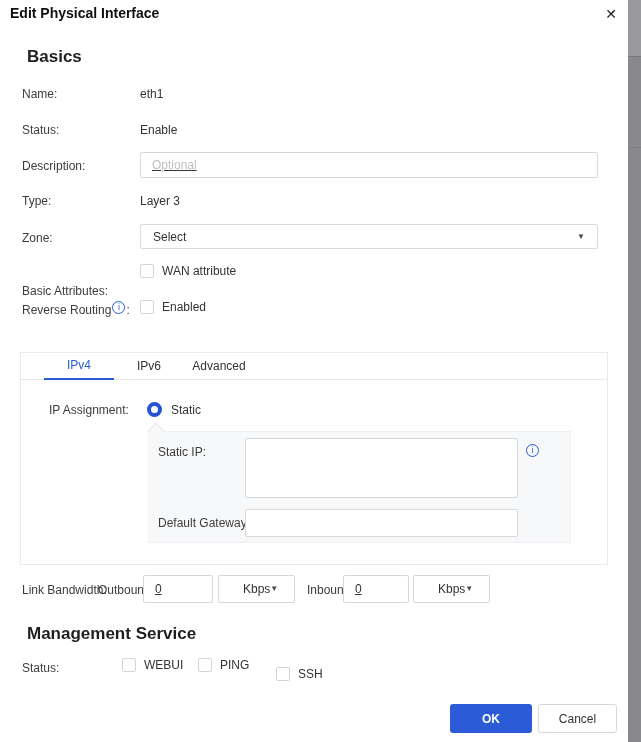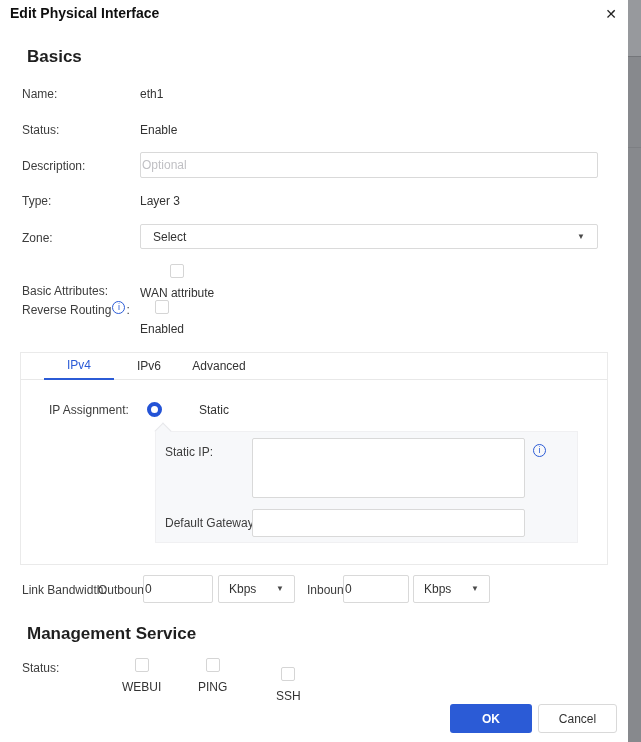--- a/index.html
+++ b/index.html
@@ -38,49 +38,49 @@
                 border: 1px solid #dadada; border-radius: 2px; background: #fff;
                 display: flex; align-items: center; justify-content: space-between;
                 padding: 0 12px; cursor: pointer; }
   #r-battr-l  { left: 22px;  top: 284px; }
   #wan-row    { left: 140px; top: 264px; }
   #r-rev-l    { left: 22px;  top: 303px; white-space: nowrap; }
   #rev-row    { left: 140px; top: 300px; }
 
   input.txt {
     border: 1px solid #d9d9d9; border-radius: 2px; background: #fff;
-    font: inherit; color: #333; padding: 0 1px; outline: none;
+    font: inherit; color: #333; padding: 0 11px; outline: none; text-decoration: underline;
   }
   input.txt::placeholder { color: #c0c0c4; }
 
   .caret { font-size: 8px; color: #4a4a4a; line-height: 1; }
 
-  .cbrow { display: flex; align-items: center; gap: 8px; flex-direction: column; }
+  .cbrow { display: flex; align-items: center; gap: 8px; }
   .cb { width: 14px; height: 14px; flex: 0 0 auto; background: #fff;
         border: 1px solid #d5d5d5; border-radius: 2px; cursor: pointer; }
 
   .info { display: inline-block; width: 13px; height: 13px; border: 1px solid #2b5bd6;
           border-radius: 50%; color: #2b5bd6; font-size: 9px; line-height: 11px;
           text-align: center; cursor: pointer; background: transparent; }
   .sup { position: relative; top: -4px; margin: 0 1px; }
 
   
   #card { left: 20px; top: 352px; width: 588px; height: 213px;
           border: 1px solid #eaeaea; background: #fff; }
   #tabbar { position: absolute; left: 0; top: 0; right: 0; height: 27px;
             border-bottom: 1px solid #e8e8e8; display: flex; padding-left: 23px; align-items: center; }
   .tab { width: 70px; text-align: center; line-height: 25px; color: #333; cursor: pointer; }
   .tab.active { color: #2b5bd6; border-bottom: 2px solid #2b5bd6; }
 
   #ipassign-l { position: absolute; left: 28px; top: 50px; }
   #radio { position: absolute; left: 126px; top: 49px; width: 15px; height: 15px;
            border: 4px solid #2453d6; border-radius: 50%; background: #fff; cursor: pointer; }
-  #static-l { position: absolute; left: 150px; top: 50px; margin-left: 28px; }
-
-  #panel { position: absolute; left: 134px; top: 78px; width: 423px; height: 112px;
+  #static-l { position: absolute; left: 150px; top: 50px; }
+
+  #panel { position: absolute; left: 127px; top: 78px; width: 423px; height: 112px;
            background: #f7f8fa; border: 1px solid #f0f0f2; }
   #panel-tri { position: absolute; left: 1px; top: -7px; width: 12px; height: 12px;
                background: #f7f8fa; border-left: 1px solid #e7e7ea; border-top: 1px solid #e7e7ea;
                transform: rotate(45deg); }
   #staticip-l { position: absolute; left: 9px; top: 13px; }
   #staticip-ta { position: absolute; left: 96px; top: 6px; width: 273px; height: 60px;
                  border: 1px solid #d9d9d9; border-radius: 2px; background: #fff;
                  font: inherit; padding: 6px 8px; resize: none; outline: none; }
   #info-static { position: absolute; left: 377px; top: 12px; }
   #gw-l { position: absolute; left: 9px; top: 84px; }
@@ -89,21 +89,21 @@
   
   #lb-l     { left: 22px;  top: 583px; }
   #lb-out-l { left: 98px;  top: 583px; }
   #lb-out-i { left: 143px; top: 575px; width: 70px; height: 28px; }
   #lb-out-u { left: 218px; top: 575px; width: 77px; height: 28px; }
   #lb-in-l  { left: 307px; top: 583px; }
   #lb-in-i  { left: 343px; top: 575px; width: 66px; height: 28px; }
   #lb-in-u  { left: 413px; top: 575px; width: 77px; height: 28px; }
   .unit-select { border: 1px solid #d9d9d9; border-radius: 2px; background: #fff;
                  display: flex; align-items: center; justify-content: space-between;
-                 padding: 0 10px; cursor: pointer; }
+                 padding: 0 24px; cursor: pointer; }
 
   
   #allow-l  { left: 22px;  top: 661px; }
   #cb-webui { left: 122px; top: 658px; }
   #cb-ping  { left: 198px; top: 658px; }
   #cb-ssh   { left: 276px; top: 667px; }
 
   
   #ok-btn { left: 450px; top: 704px; width: 82px; height: 29px; background: #2b5bd6;
             color: #fff; font-weight: 700; font-size: 12px; border: none; border-radius: 3px;

